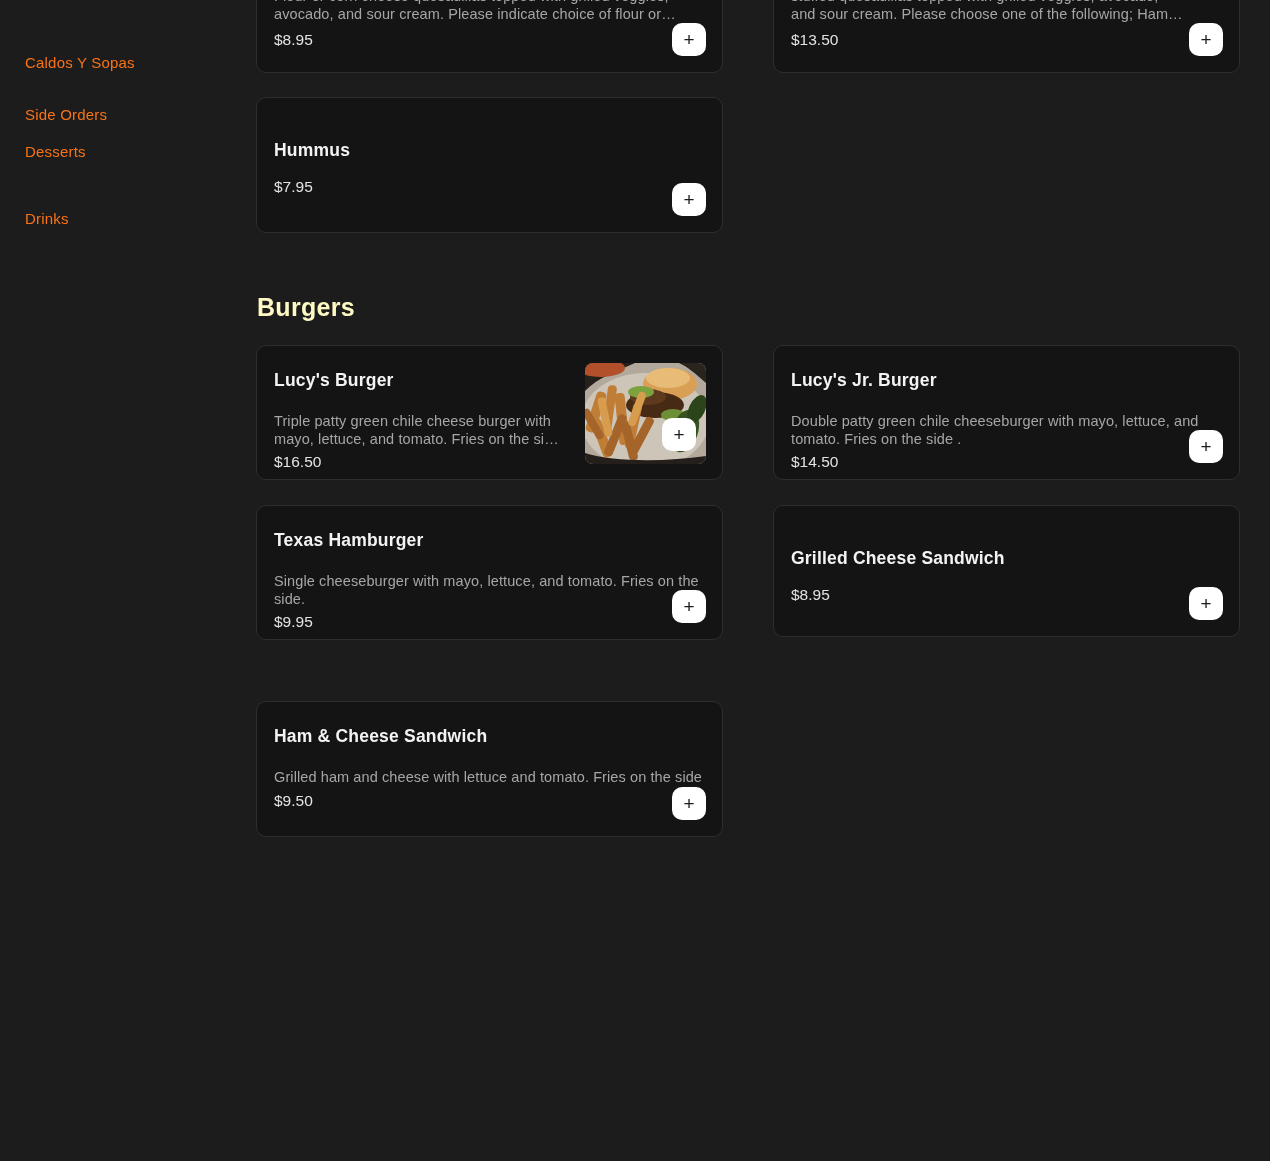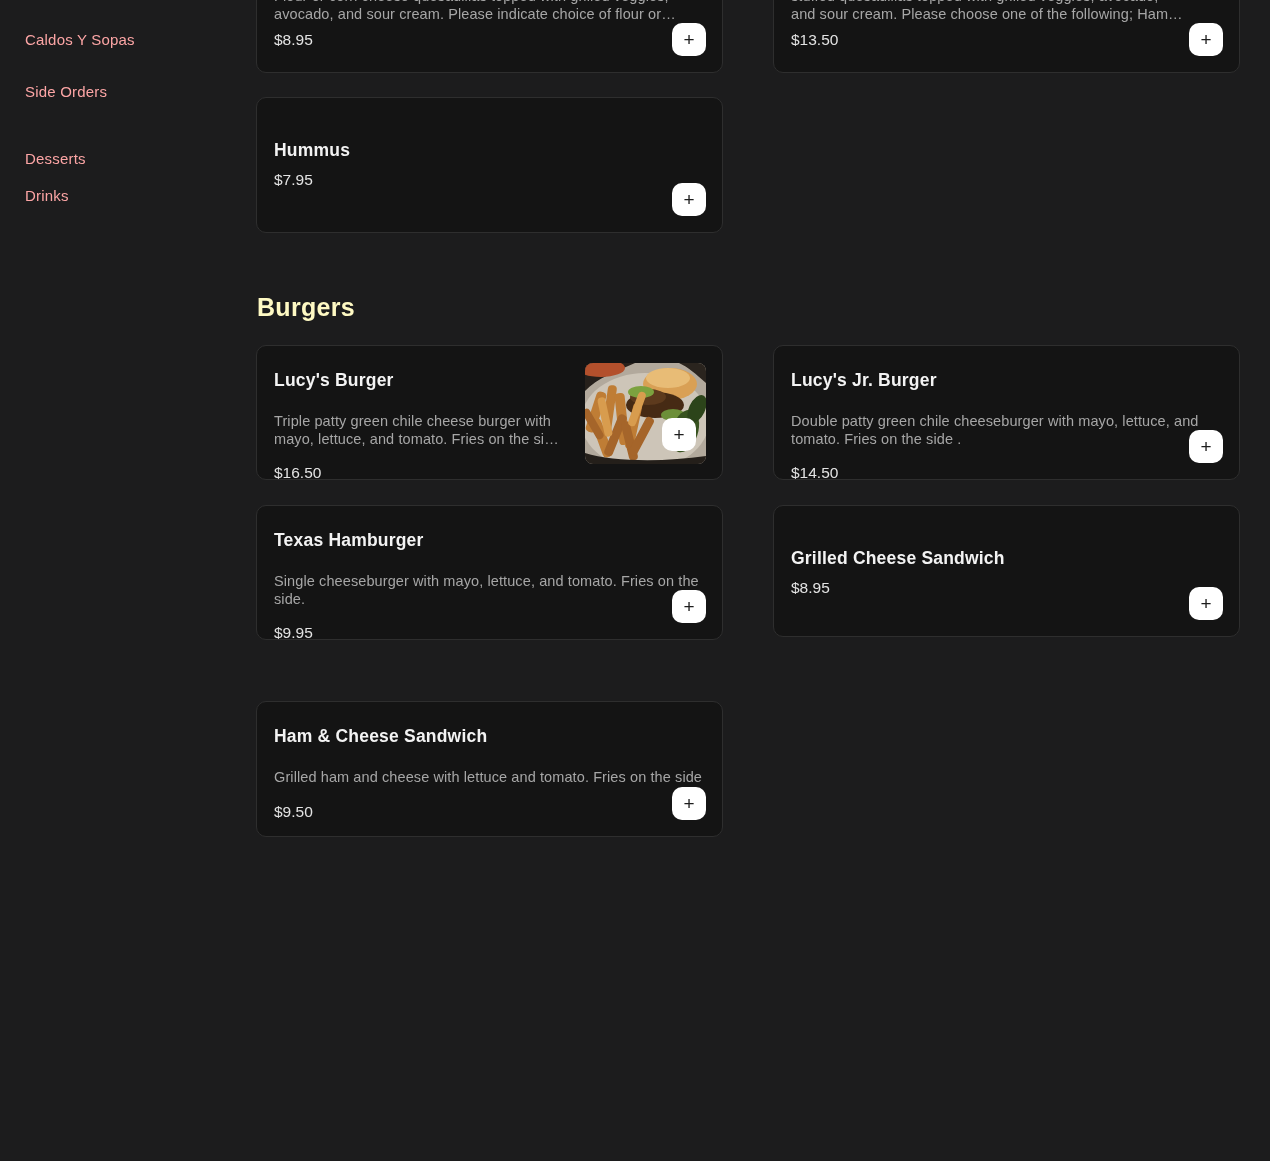--- a/index.html
+++ b/index.html
@@ -10,22 +10,22 @@
     position: relative;
     font-family: "Liberation Sans", sans-serif;
     -webkit-font-smoothing: antialiased;
   }
   .page { position: absolute; inset: 0; }
 
   
   .sidebar { position: absolute; left: 0; top: 0; width: 256px; height: 100%; }
   .side-item {
     position: absolute; left: 25px;
-    color: #fca5a5; font-size: 15px; line-height: 18px;
-    letter-spacing: 0.2px; cursor: pointer; white-space: nowrap;
+    color: #f97316; font-size: 15px; line-height: 18px;
+    letter-spacing: 0.2px; cursor: pointer; white-space: nowrap; margin-top: 23px;
   }
 
   
   .main { position: absolute; left: 256px; top: 0; width: 984px; height: 100%; }
 
   .card {
     position: absolute; width: 467px; box-sizing: border-box;
     background: #141414;
     border: 1px solid #2e2e2e;
     border-radius: 10px;
@@ -33,25 +33,25 @@
   }
   .card .title {
     color: #f3f3f3; font-size: 17.5px; font-weight: 600;
     line-height: 21px; letter-spacing: 0.2px;
   }
   .card .desc {
     color: #a6a6a6; font-size: 14.5px; line-height: 17.5px;
     letter-spacing: 0.1px; margin-top: 22px;
   }
   .card .price {
-    color: #e3e3e3; font-size: 15.5px; line-height: 19px; margin-top: 15px;
+    color: #e3e3e3; font-size: 15.5px; line-height: 19px; margin-top: 4px;
   }
   .card.pad { padding: 24px 17px 24px; }
   .card.centerpad { padding: 42px 17px 14px; }
-  .card.centerpad .price { margin-top: 9px; }
+  .card.centerpad .price { margin-top: 16px; }
 
   .add-btn {
     position: absolute; right: 16px; bottom: 16px;
     width: 34px; height: 33px;
     background: #ffffff; border: none; border-radius: 10px;
     color: #1d1d1d; font-size: 19px; font-weight: 400;
     display: flex; align-items: center; justify-content: center;
     padding: 0; cursor: pointer; font-family: inherit; line-height: 1;
   }
 
@@ -85,21 +85,21 @@
   .img-card .add-btn { right: 26px; bottom: 28px; }
 </style>
 </head>
 <body>
 
 <div class="page">
 
   <nav class="sidebar">
     <div class="side-item" style="top:31px">Caldos Y Sopas</div>
     <div class="side-item" style="top:83px">Side Orders</div>
-    <div class="side-item" style="top:150px">Desserts</div>
+    <div class="side-item" style="top:120px">Desserts</div>
     <div class="side-item" style="top:187px">Drinks</div>
   </nav>
 
   <main class="main">
 
     <div class="card partial" style="left:0">
       <div class="pdesc">
         <span>Flour or corn cheese quesadillas topped with grilled veggies,</span>
         <span>avocado, and sour cream. Please indicate choice of flour or…</span>
       </div>

